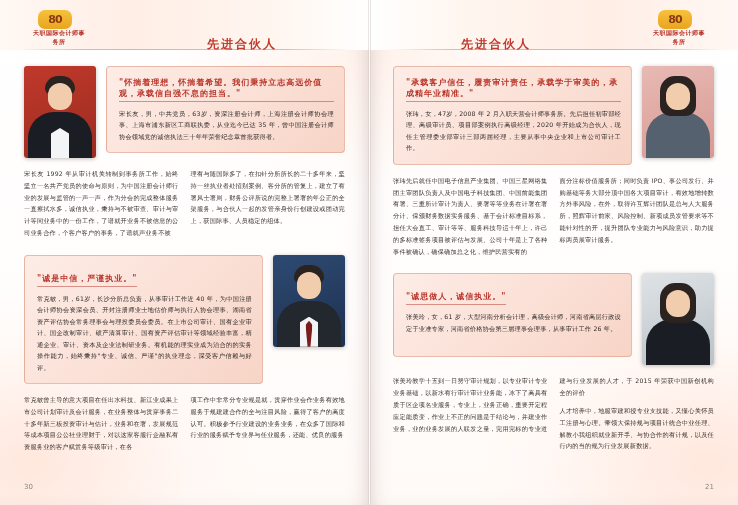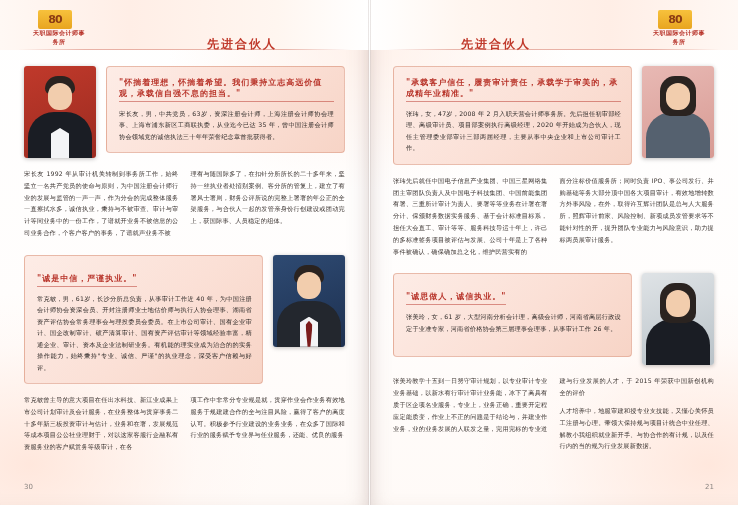--- a/index.html
+++ b/index.html
@@ -85,21 +85,21 @@
     height: 34px;
   }
   .page.left .logo { left: 30px; }
   .page.right .logo { right: 30px; }
   .logo .badge {
     position: absolute;
     left: 8px;
     top: 0px;
     width: 34px;
     height: 19px;
-    border-radius: 2px;
+    border-radius: 7px;
     background: linear-gradient(180deg, #f7c13c, #e8a520);
     color: #8a3b13;
     font-size: 11px;
     font-weight: bold;
     text-align: center;
     line-height: 19px;
     letter-spacing: -1px;
   }
   .logo .lname {
     position: absolute;

